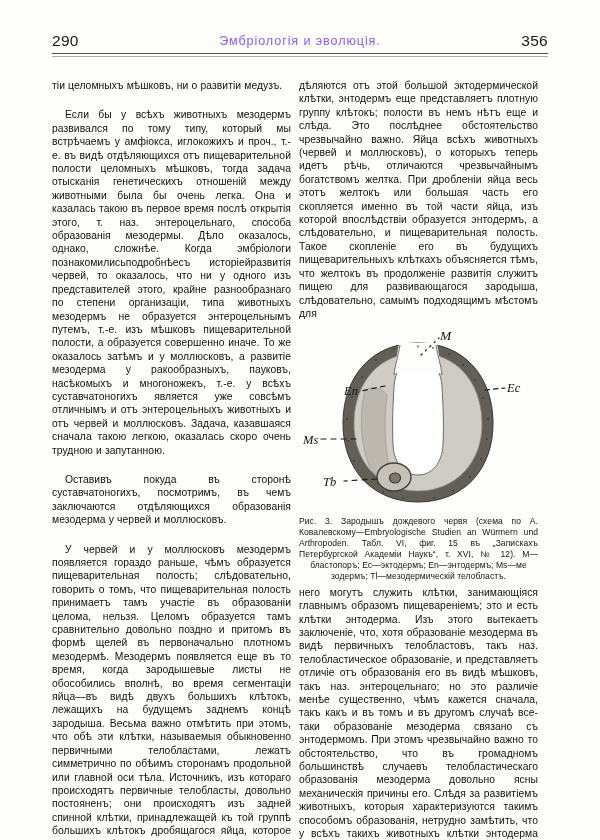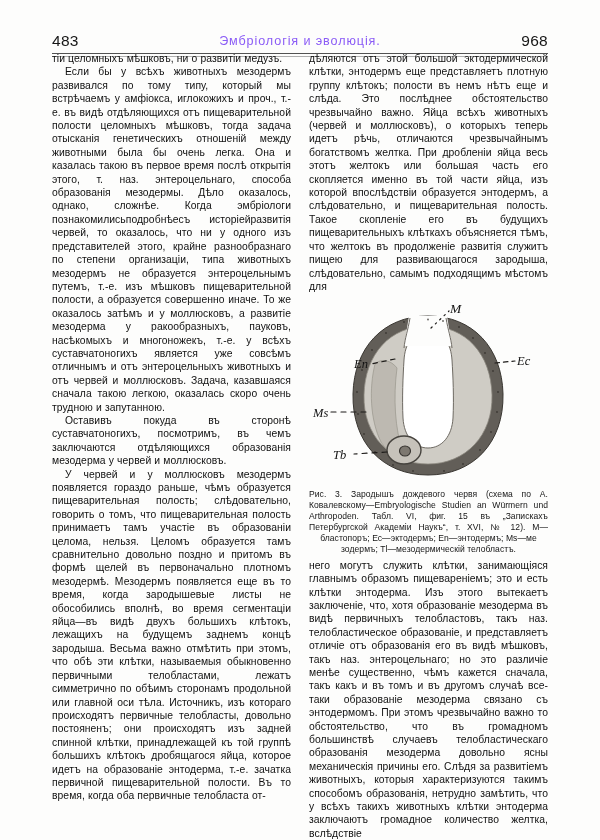--- a/index.html
+++ b/index.html
@@ -63,44 +63,44 @@
     height: 1px;
     background: #6d6d6d;
     opacity: .55;
     margin-top: 1.5px;
   }
 
   
   .columns {
     position: absolute;
     left: 52px;
-    top: 52px;
+    top: 79px;
     width: 496px;
     height: 760px;
     display: flex;
-    gap: 18px;
+    gap: 8px;
   }
   .col {
     width: 239px;
     position: relative;
   }
 
   p.body {
     margin: 0;
     font-size: 10.35px;
     line-height: 13.4px;
     text-align: justify;
     text-align-last: left;
     color: #101010;
     letter-spacing: 0.05px;
     word-spacing: 0.2px;
     -webkit-hyphens: none;
     hyphens: none;
   }
-  p.body + p.body { margin-top: 0; }
+  p.body + p.body { margin-top: 16px; }
   p.indent { text-indent: 13px; }
 
   
   .figure {
     margin: 9px 0 4px 0;
     position: relative;
   }
   .fig-canvas {
     position: relative;
     width: 239px;
@@ -120,23 +120,23 @@
   .fig-caption .last { display: block; text-align: left; }
 
   .after-fig { margin-top: 8px; }
 </style>
 </head>
 <body>
 
 <div class="page">
 
   <div class="runhead">
-    <span class="folio">483</span>
+    <span class="folio">290</span>
     <span class="runtitle">Эмбріологія и эволюція.</span>
-    <span class="folio">968</span>
+    <span class="folio">356</span>
   </div>
   <div class="rule-wrap">
     <div class="rule-thick"></div>
     <div class="rule-thin"></div>
   </div>
 
   <div class="columns">
 
     <div class="col">
       <p class="body">тіи целомныхъ мѣшковъ, ни о развитіи ме­дузъ.</p>

